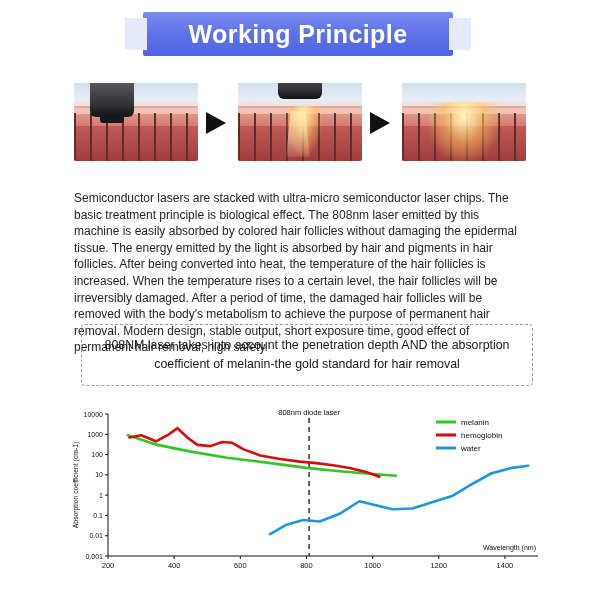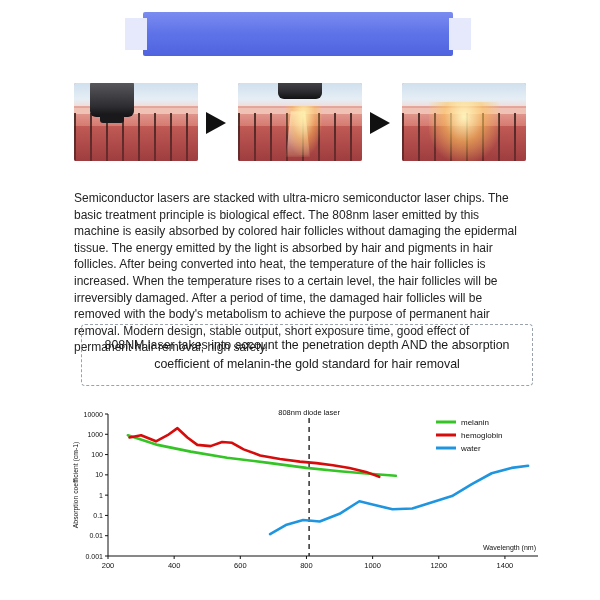--- a/index.html
+++ b/index.html
@@ -61,21 +61,20 @@
     left: 143px;
     top: 2px;
     width: 310px;
     height: 56px;
     line-height: 44px;
     text-align: center;
     color: #ffffff;
     font-size: 25px;
     font-weight: bold;
     letter-spacing: 0.4px;
-    margin-top: 32px;
   }
 
   
   .strip {
     position: absolute;
     left: 74px;
     top: 82px;
     width: 452px;
     height: 80px;
     display: flex;

